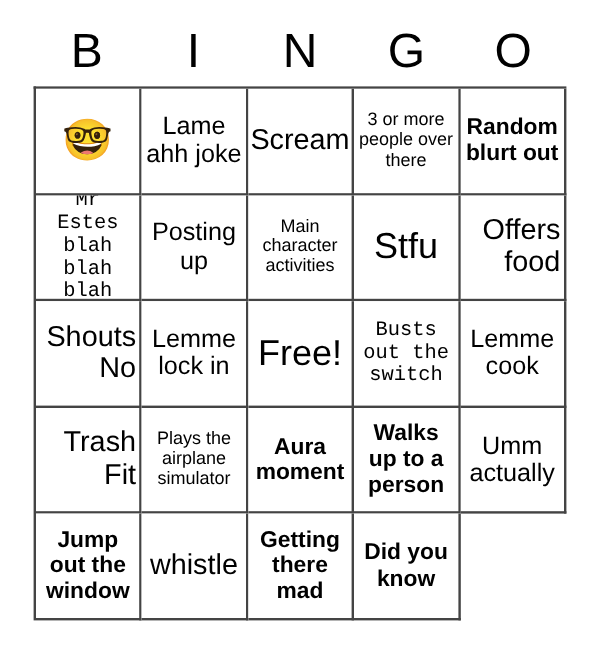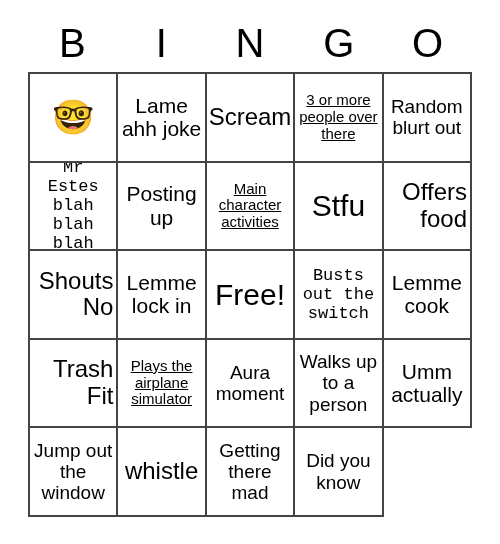--- a/index.html
+++ b/index.html
@@ -62,23 +62,23 @@
     overflow: hidden;
   }
   .cell-text {
     display: block;
     line-height: 1.12;
     word-wrap: break-word;
     font-weight: 400;
   }
 
   
-  .fs-xs  { font-size: 15px; text-decoration: underline; }
+  .fs-xs  { font-size: 15px; }
   .fs-s   { font-size: 17px; font-family: Liberation Mono, monospace; }
-  .fs-m   { font-size: 19px; }
+  .fs-m   { font-size: 19px; font-weight: bold; }
   .fs-l   { font-size: 21px; }
   .fs-xl  { font-size: 24px; text-align: right; }
   .fs-xxl { font-size: 30px; }
 
   .cell-emoji {
     font-size: 34px;
     line-height: 1;
   }
 </style>
 </head>

